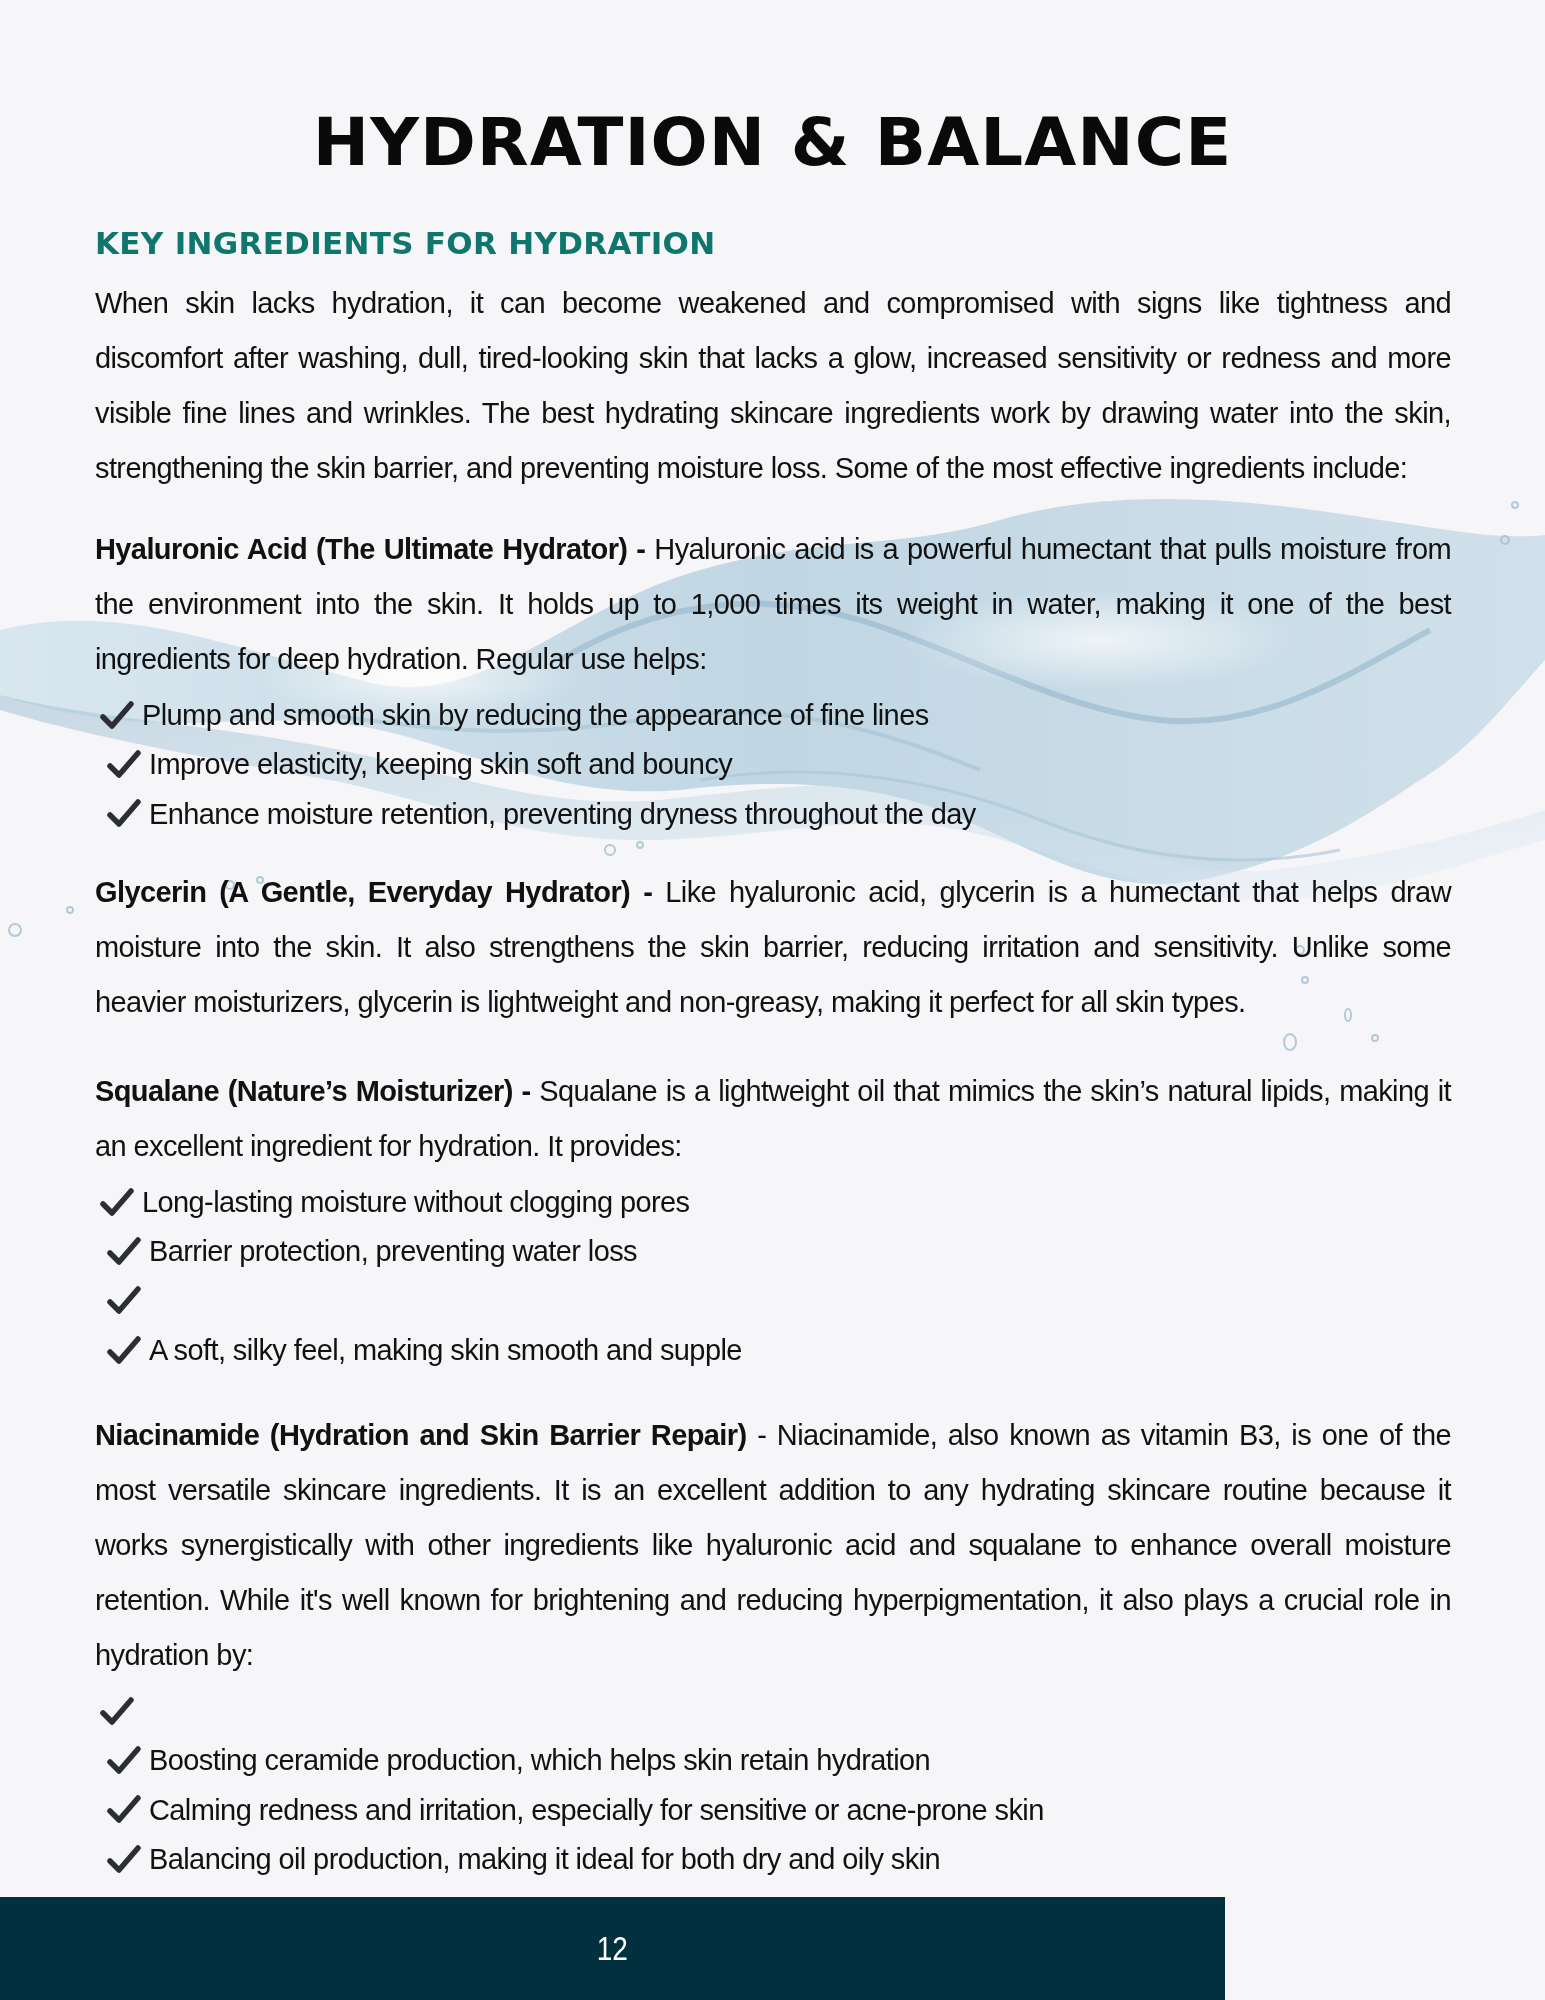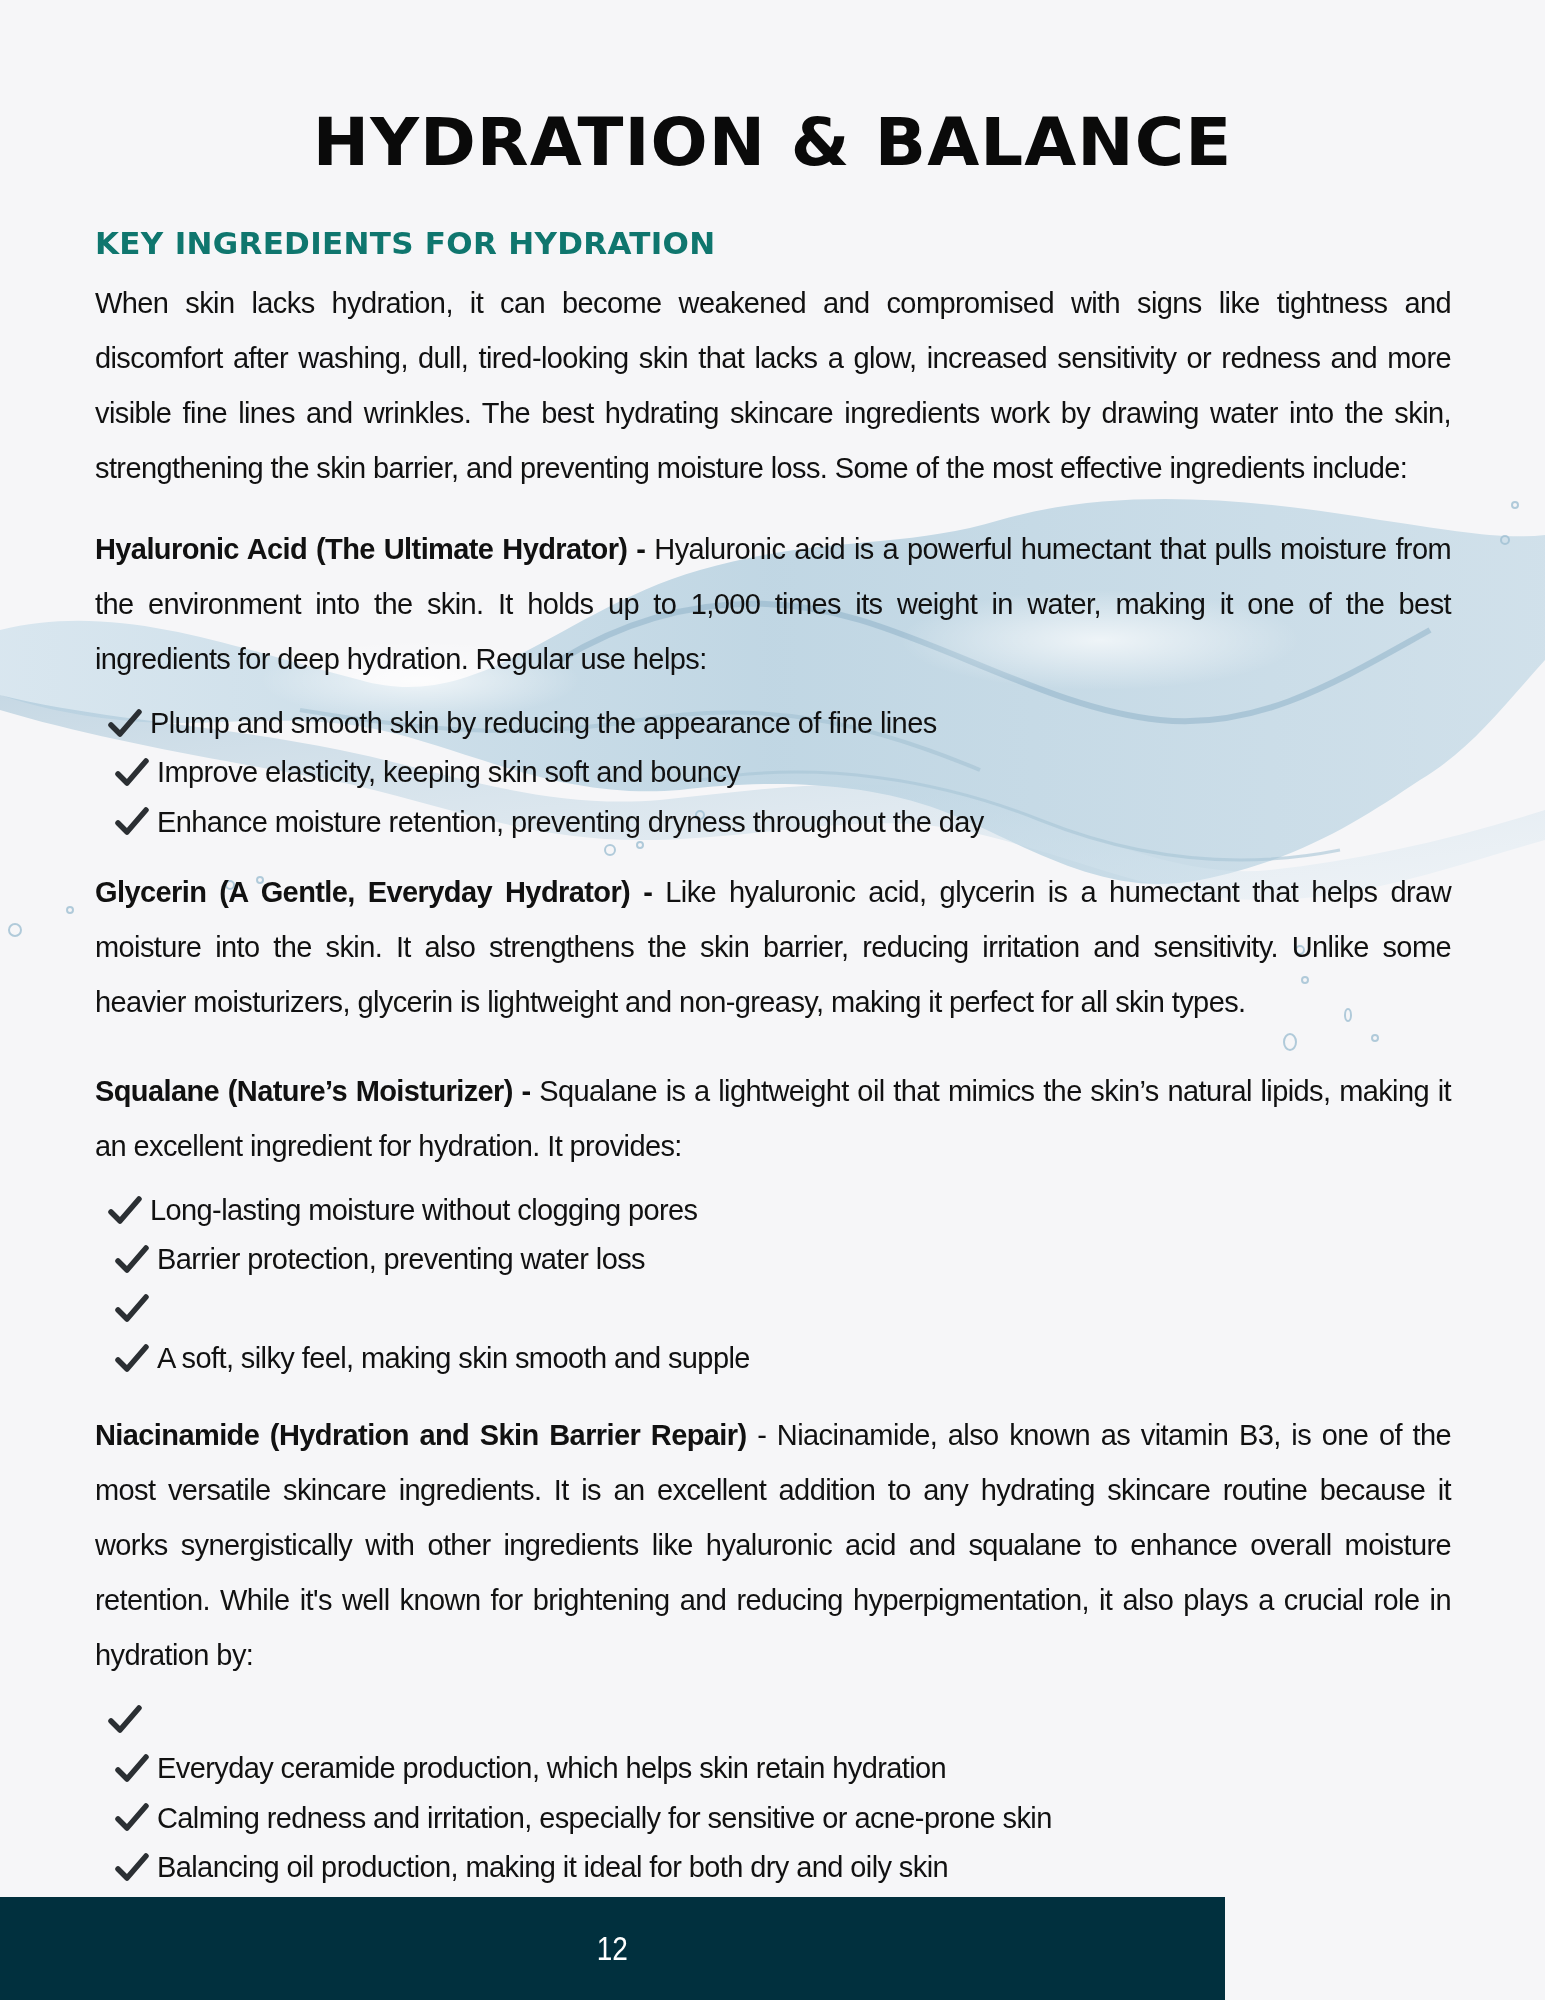--- a/index.html
+++ b/index.html
@@ -74,21 +74,21 @@
       margin: 0;
       text-align: justify;
       letter-spacing: -0.6px;
       word-spacing: 0px;
     }
     .para .lead {
       font-weight: bold;
     }
     .list {
       list-style: none;
-      margin: 12px;
+      margin: 4px;
       padding: 0;
     }
     .list li {
       display: flex;
       align-items: center;
       height: 49.3px;
       letter-spacing: -0.6px;
     }
     .list li.indent {
       padding-left: 7px;
@@ -281,21 +281,21 @@
               <path d="M4 19 L13 28 L32 6" fill="none" stroke="#2b2f33" stroke-width="5.5" stroke-linecap="round" stroke-linejoin="round"></path>
             </svg>
           </span>
       </li>
       <li class="indent">
         <span class="check">
             <svg width="36" height="36" viewBox="0 0 36 36">
               <path d="M4 19 L13 28 L32 6" fill="none" stroke="#2b2f33" stroke-width="5.5" stroke-linecap="round" stroke-linejoin="round"></path>
             </svg>
           </span>
-        <span>Everyday ceramide production, which helps skin retain hydration</span>
+        <span>Boosting ceramide production, which helps skin retain hydration</span>
       </li>
       <li class="indent">
         <span class="check">
             <svg width="36" height="36" viewBox="0 0 36 36">
               <path d="M4 19 L13 28 L32 6" fill="none" stroke="#2b2f33" stroke-width="5.5" stroke-linecap="round" stroke-linejoin="round"></path>
             </svg>
           </span>
         <span>Calming redness and irritation, especially for sensitive or acne-prone skin</span>
       </li>
       <li class="indent">

